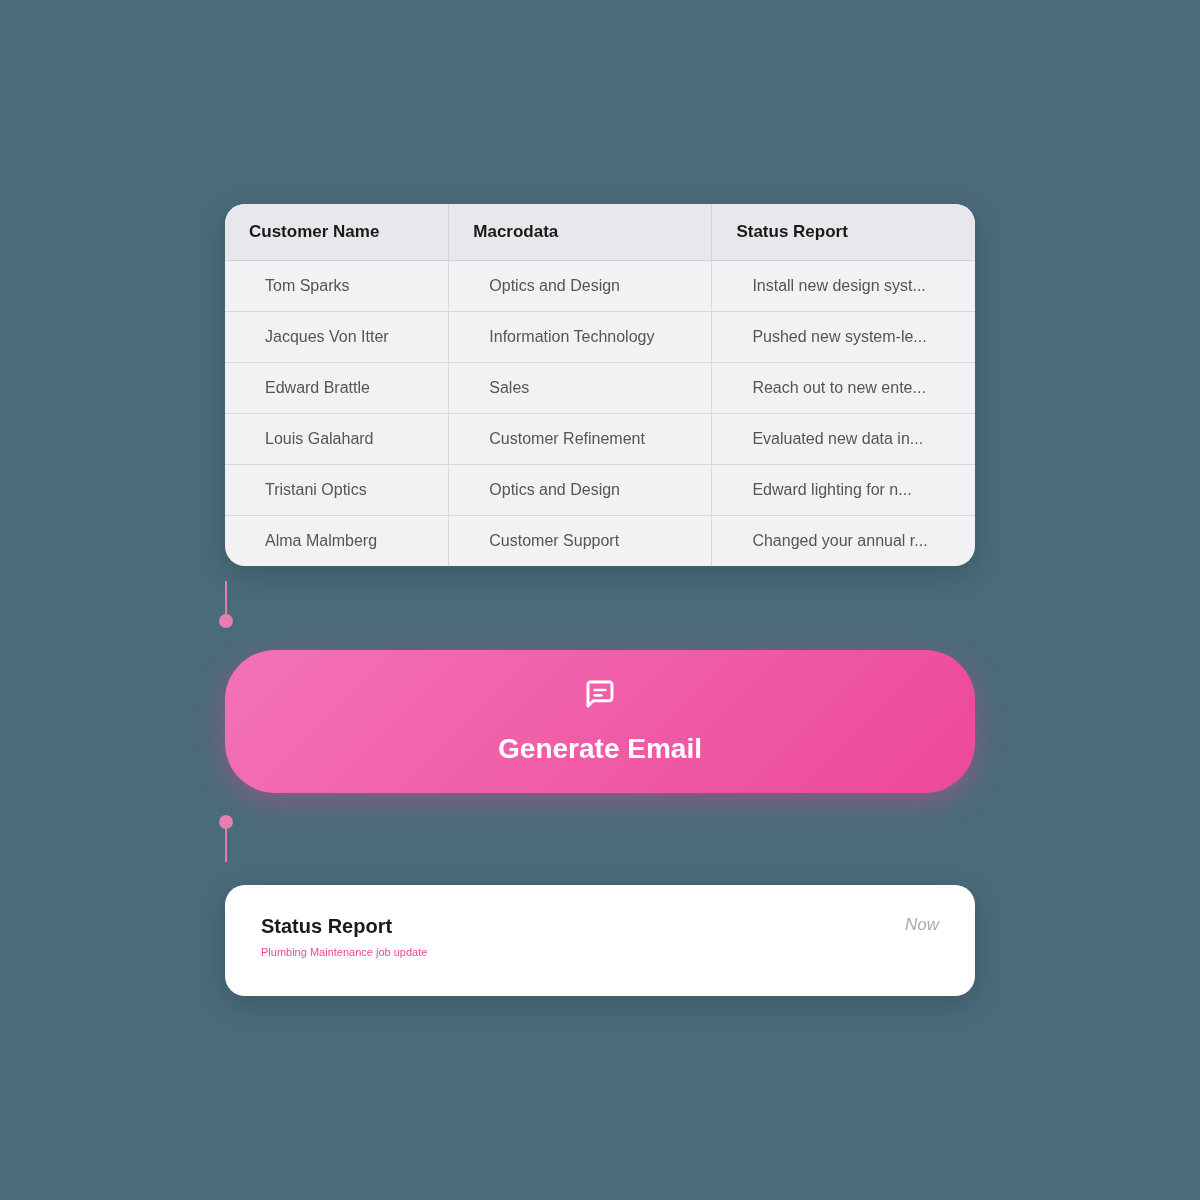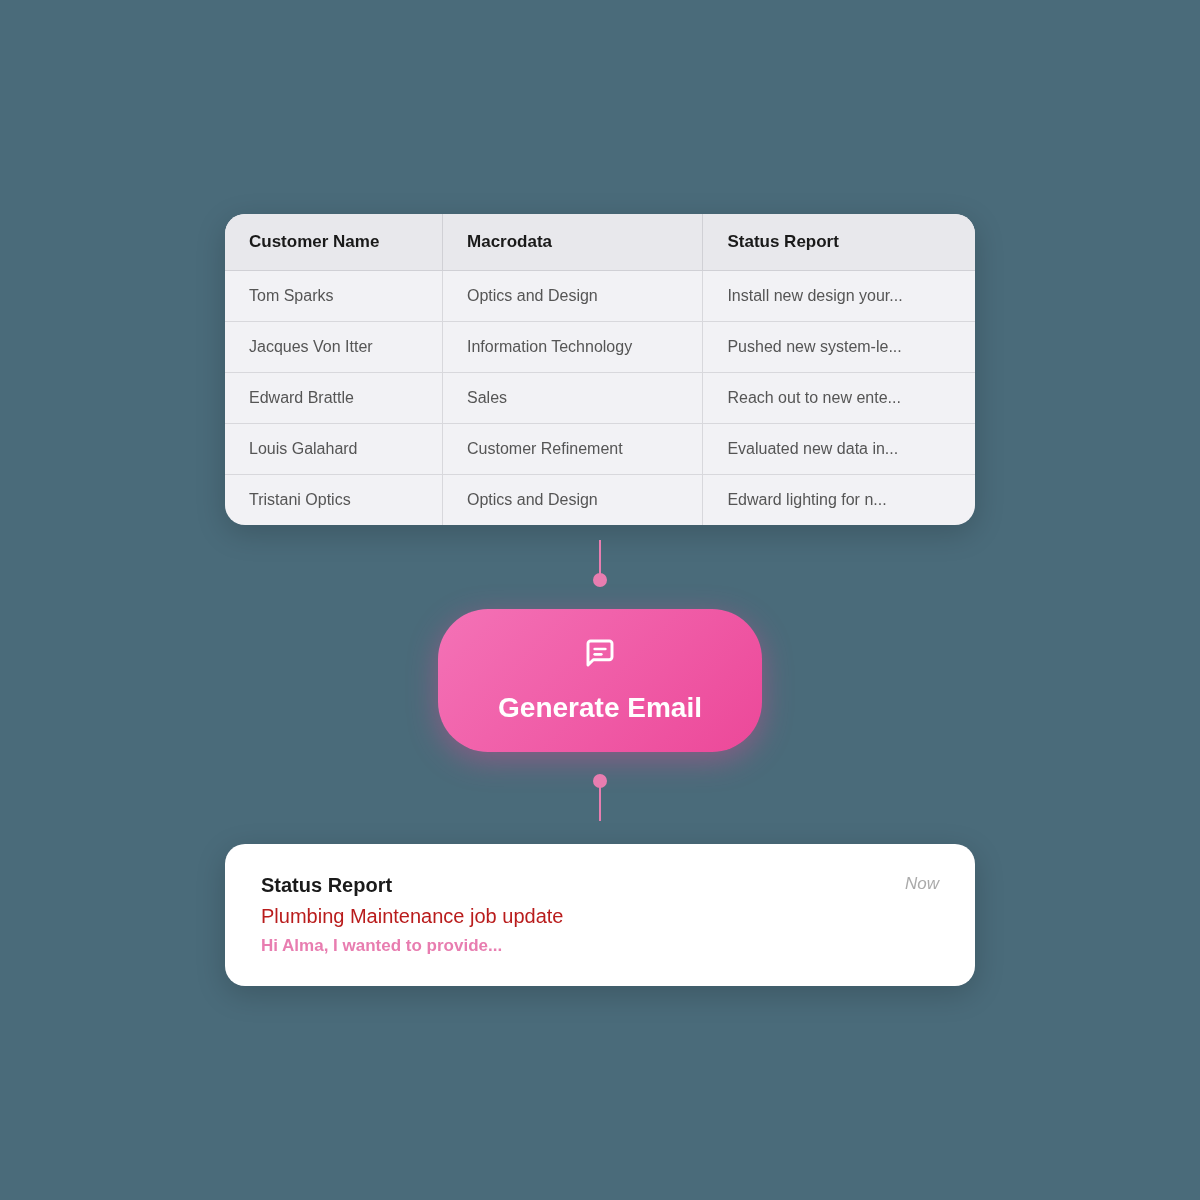--- a/index.html
+++ b/index.html
@@ -11,21 +11,20 @@
       display: flex;
       align-items: center;
       justify-content: center;
       font-family: -apple-system, BlinkMacSystemFont, 'Segoe UI', Helvetica, Arial, sans-serif;
       overflow: hidden;
     }
 
     .flow-container {
       display: flex;
       flex-direction: column;
-      align-items: center;
       gap: 15px;
       width: 750px;
     }
 
     
     .table-card {
       background: #f2f2f5;
       border-radius: 20px;
       overflow: hidden;
       width: 100%;
@@ -57,21 +56,21 @@
 
     tbody tr {
       border-bottom: 1px solid #d8d8dc;
     }
 
     tbody tr:last-child {
       border-bottom: none;
     }
 
     tbody td {
-      padding: 16px 24px;
+      padding: 16px 40px;
       font-size: 16px;
       color: #555;
       border-right: 1px solid #d8d8dc;
       white-space: nowrap;
       overflow: hidden;
       text-overflow: ellipsis;
       max-width: 240px;
     }
 
     tbody td:last-child {
@@ -167,22 +166,22 @@
       color: #1a1a1a;
     }
 
     .email-time {
       font-size: 17px;
       color: #aaa;
       font-style: italic;
     }
 
     .email-subject-line {
-      font-size: 20px;
-      color: #b91c1c;
+      font-size: 11px;
+      color: #ec4899;
       margin-bottom: 8px;
     }
 
     .email-preview {
       font-size: 17px;
       color: #e87db0;
       font-weight: 600;
     }
   </style>
 </head>
@@ -196,41 +195,46 @@
         <tr>
           <th>Customer Name</th>
           <th>Macrodata</th>
           <th>Status Report</th>
         </tr>
       </thead>
       <tbody id="table-body">
       <tr>
             <td>Tom Sparks</td>
             <td>Optics and Design</td>
-            <td>Install new design your...</td>
+            <td>Install new design syst...</td>
           </tr>
           <tr>
             <td>Jacques Von Itter</td>
             <td>Information Technology</td>
             <td>Pushed new system-le...</td>
           </tr>
           <tr>
             <td>Edward Brattle</td>
             <td>Sales</td>
             <td>Reach out to new ente...</td>
           </tr>
           <tr>
             <td>Louis Galahard</td>
             <td>Customer Refinement</td>
             <td>Evaluated new data in...</td>
           </tr>
           <tr>
             <td>Tristani Optics</td>
             <td>Optics and Design</td>
             <td>Edward lighting for n...</td>
+          </tr>
+          <tr>
+            <td>Alma Malmberg</td>
+            <td>Customer Support</td>
+            <td>Changed your annual r...</td>
           </tr>
         </tbody>
     </table>
   </div>
 
   <div class="connector-top">
     <div class="connector-dot-top"></div>
   </div>
 
   <div class="generate-btn">
@@ -247,16 +251,15 @@
   <div class="connector-bottom">
     <div class="connector-dot-bottom"></div>
   </div>
 
   <div class="email-card">
     <div class="email-header">
       <span class="email-subject-title">Status Report</span>
       <span class="email-time">Now</span>
     </div>
     <div class="email-subject-line">Plumbing Maintenance job update</div>
-    <div class="email-preview">Hi Alma, I wanted to provide...</div>
   </div>
 
 </div>
 
 </body></html>

